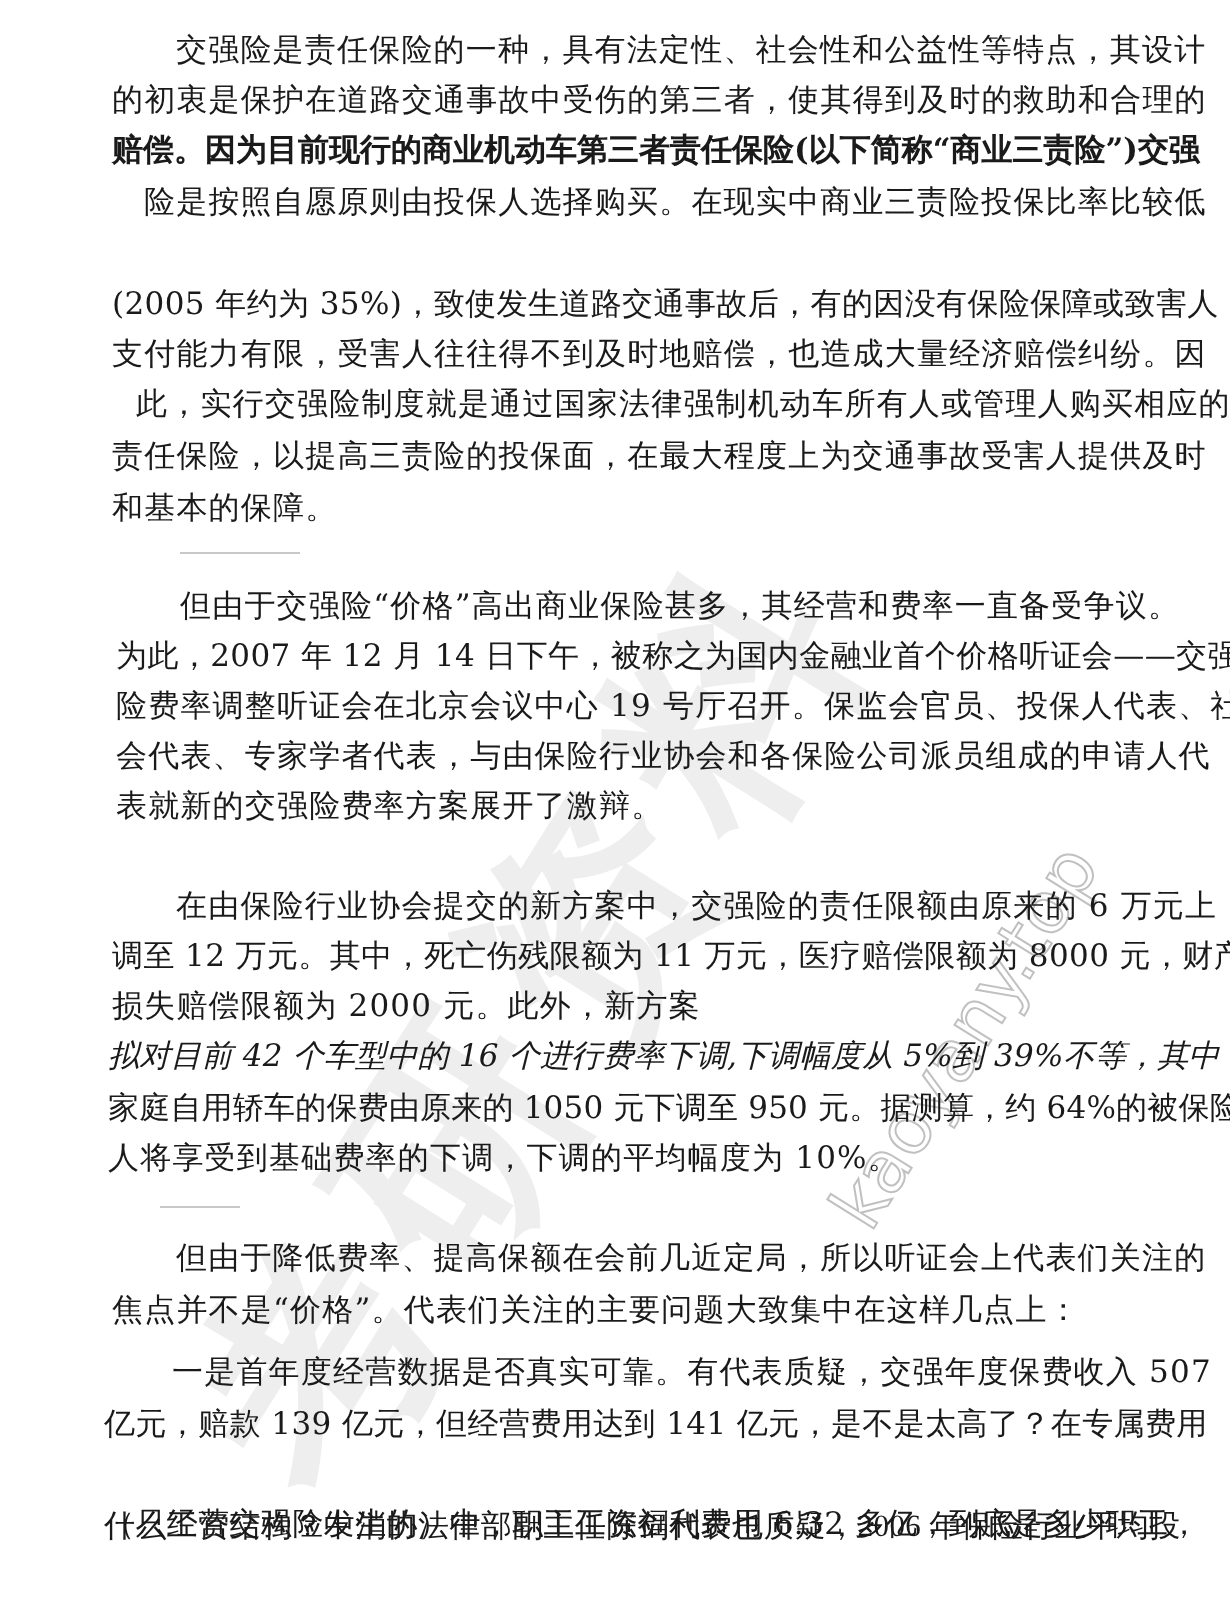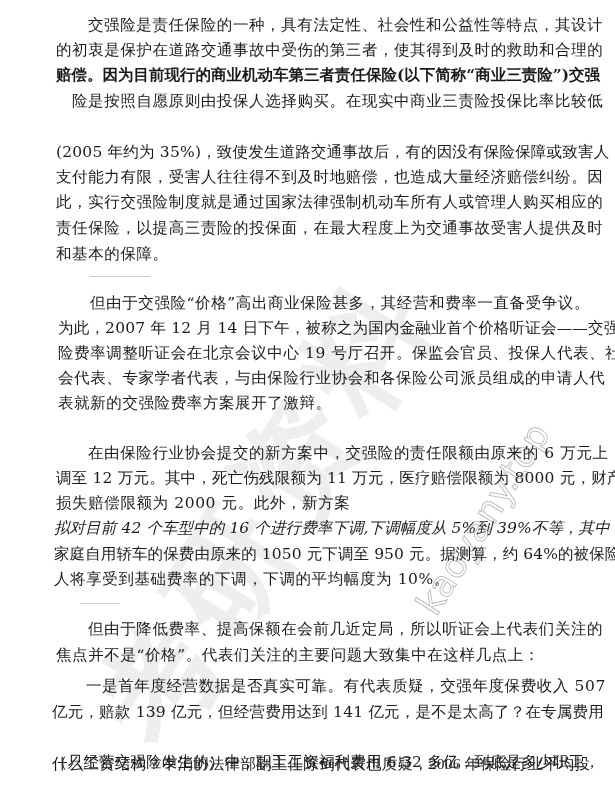--- a/index.html
+++ b/index.html
@@ -35,21 +35,21 @@
   <div class="wm-cn" style="left:60px; top:690px;">考研资料</div>
   <div class="wm-url" style="left:408px; top:600px;">kaoyany.top</div>
 
   <div>
     <div class="line" style="left:88px; top:15px;">交强险是责任保险的一种，具有法定性、社会性和公益性等特点，其设计</div>
     <div class="line" style="left:56px; top:40px;">的初衷是保护在道路交通事故中受伤的第三者，使其得到及时的救助和合理的</div>
     <div class="line" style="left:56px; top:65px; letter-spacing:0px;font-weight:bold;">赔偿。因为目前现行的商业机动车第三者责任保险(以下简称“商业三责险”)交强</div>
     <div class="line" style="left:56px; top:91px;margin-left:16px;">险是按照自愿原则由投保人选择购买。在现实中商业三责险投保比率比较低</div>
     <div class="line" style="left:56px; top:142px; letter-spacing:0.2px;">(2005 年约为 35%)，致使发生道路交通事故后，有的因没有保险保障或致害人</div>
     <div class="line" style="left:56px; top:167px;">支付能力有限，受害人往往得不到及时地赔偿，也造成大量经济赔偿纠纷。因</div>
-    <div class="line" style="left:56px; top:192px;">此，实行交强险制度就是通过国家法律强制机动车所有人或管理人购买相应的</div>
+    <div class="line" style="left:68px; top:192px;">此，实行交强险制度就是通过国家法律强制机动车所有人或管理人购买相应的</div>
     <div class="line" style="left:56px; top:218px;">责任保险，以提高三责险的投保面，在最大程度上为交通事故受害人提供及时</div>
     <div class="line" style="left:56px; top:244px;">和基本的保障。</div>
   </div>
 
   <div class="speck" style="left:90px; top:276px; width:60px;"></div>
 
   <div>
     <div class="line" style="left:90px; top:293px;">但由于交强险“价格”高出商业保险甚多，其经营和费率一直备受争议。</div>
     <div class="line" style="left:58px; top:318px; letter-spacing:0.2px;">为此，2007 年 12 月 14 日下午，被称之为国内金融业首个价格听证会——交强</div>
     <div class="line" style="left:58px; top:343px;">险费率调整听证会在北京会议中心 19 号厅召开。保监会官员、投保人代表、社</div>

